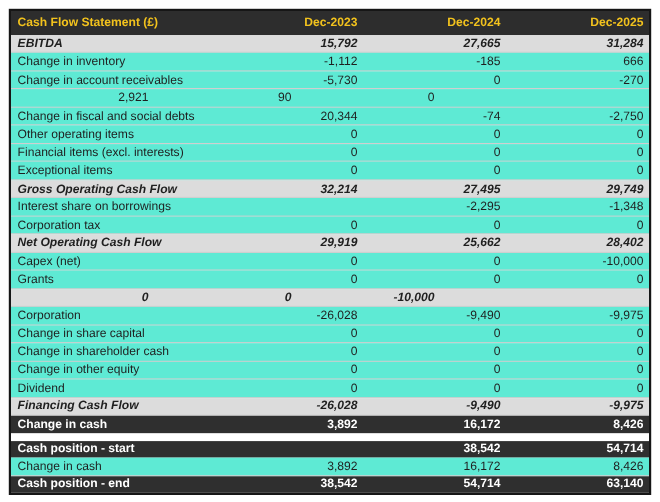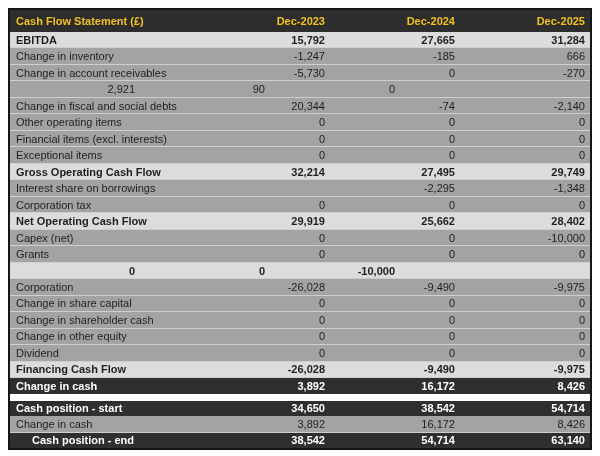--- a/index.html
+++ b/index.html
@@ -25,28 +25,28 @@
     position:absolute;left:8px;top:8px;width:584px;height:442px;
     box-sizing:border-box;border:2px solid var(--outer-border);
     display:flex;flex-direction:column;background:#fff;
   }
   .row{
     display:flex;align-items:center;flex:1 1 auto;
     box-sizing:border-box;font-size:11px;color:var(--text);
     border-bottom:1px solid var(--row-border);
     min-height:0;
   }
-  .row:last-child{border-bottom:none;padding-left:16px;}
+  .row:last-child{border-bottom:none;}
   .thead{
     flex:0 0 22px;background:var(--header-bg);color:var(--header-text);
     font-weight:bold;border-bottom:none;
   }
-  .row--subtotal{background:var(--subtotal-bg);font-weight:bold;}
+  .row--subtotal{background:var(--subtotal-bg);font-weight:bold;font-style:italic;}
   .row--total{background:var(--total-bg);color:var(--total-text);font-weight:bold;border-bottom:none;}
-  .row--normal{background:#a3a3a3;}
+  .row--normal{background:#5eead4;}
   .spacer{flex:0 0 7px;background:#ffffff;border-bottom:none;}
   .cell{box-sizing:border-box;overflow:hidden;white-space:nowrap;}
   .c-label{flex:1 1 auto;padding-left:6px;text-align:left;}
   .c-num{flex:0 0 130px;padding-right:5px;text-align:right;}
 </style>
 </head>
 <body>
 
 <div class="sheet">
   <div class="cf-table" id="cf-table">
@@ -59,21 +59,21 @@
 
     <div class="row row--subtotal">
       <div class="cell c-label">EBITDA</div>
       <div class="cell c-num">15,792</div>
       <div class="cell c-num">27,665</div>
       <div class="cell c-num">31,284</div>
     </div>
 
     <div class="row row--normal">
       <div class="cell c-label">Change in inventory</div>
-      <div class="cell c-num">-1,247</div>
+      <div class="cell c-num">-1,112</div>
       <div class="cell c-num">-185</div>
       <div class="cell c-num">666</div>
     </div>
 
     <div class="row row--normal">
       <div class="cell c-label">Change in account receivables</div>
       <div class="cell c-num">-5,730</div>
       <div class="cell c-num">0</div>
       <div class="cell c-num">-270</div>
     </div>
@@ -81,21 +81,21 @@
     <div class="row row--normal">
       <div class="cell c-num">2,921</div>
       <div class="cell c-num">90</div>
       <div class="cell c-num">0</div>
     </div>
 
     <div class="row row--normal">
       <div class="cell c-label">Change in fiscal and social debts</div>
       <div class="cell c-num">20,344</div>
       <div class="cell c-num">-74</div>
-      <div class="cell c-num">-2,140</div>
+      <div class="cell c-num">-2,750</div>
     </div>
 
     <div class="row row--normal">
       <div class="cell c-label">Other operating items</div>
       <div class="cell c-num">0</div>
       <div class="cell c-num">0</div>
       <div class="cell c-num">0</div>
     </div>
 
     <div class="row row--normal">
@@ -203,21 +203,20 @@
 
     <div class="row row--total">
       <div class="cell c-label">Change in cash</div>
       <div class="cell c-num">3,892</div>
       <div class="cell c-num">16,172</div>
       <div class="cell c-num">8,426</div>
     </div>
   <div class="row spacer"></div>
     <div class="row row--total">
       <div class="cell c-label">Cash position - start</div>
-      <div class="cell c-num">34,650</div>
       <div class="cell c-num">38,542</div>
       <div class="cell c-num">54,714</div>
     </div>
 
     <div class="row row--normal">
       <div class="cell c-label">Change in cash</div>
       <div class="cell c-num">3,892</div>
       <div class="cell c-num">16,172</div>
       <div class="cell c-num">8,426</div>
     </div>

